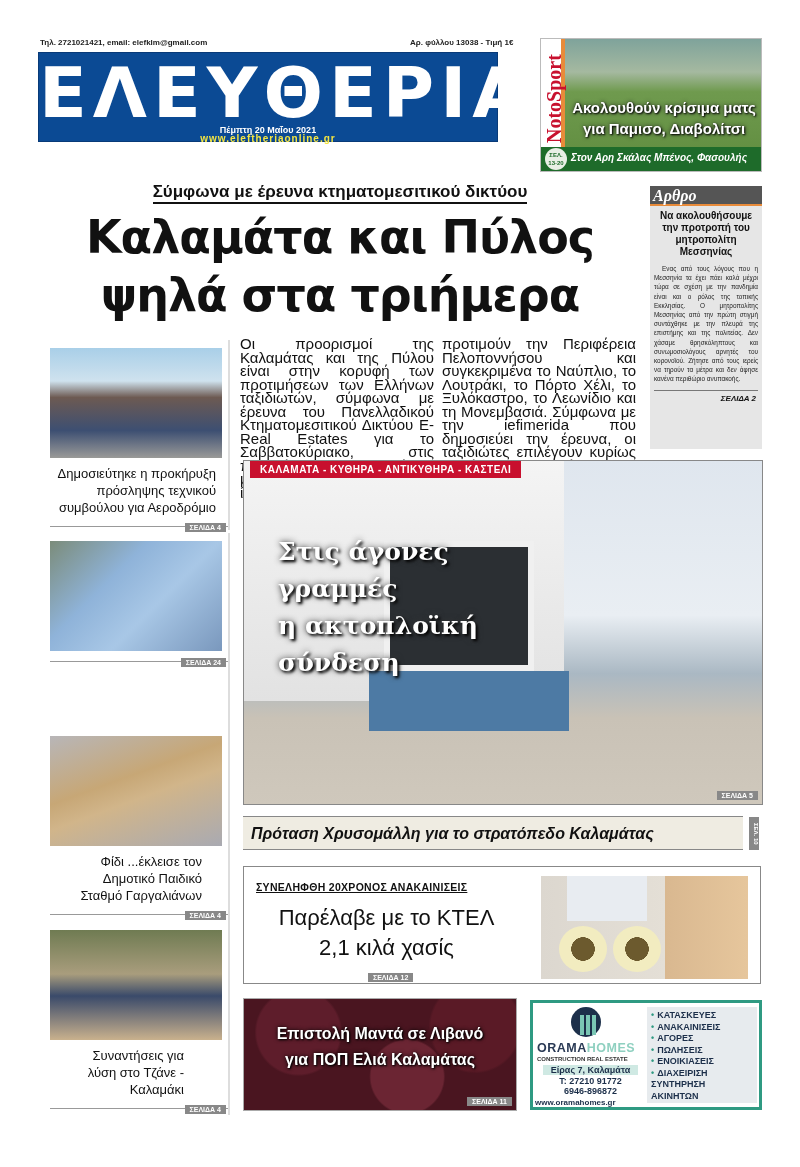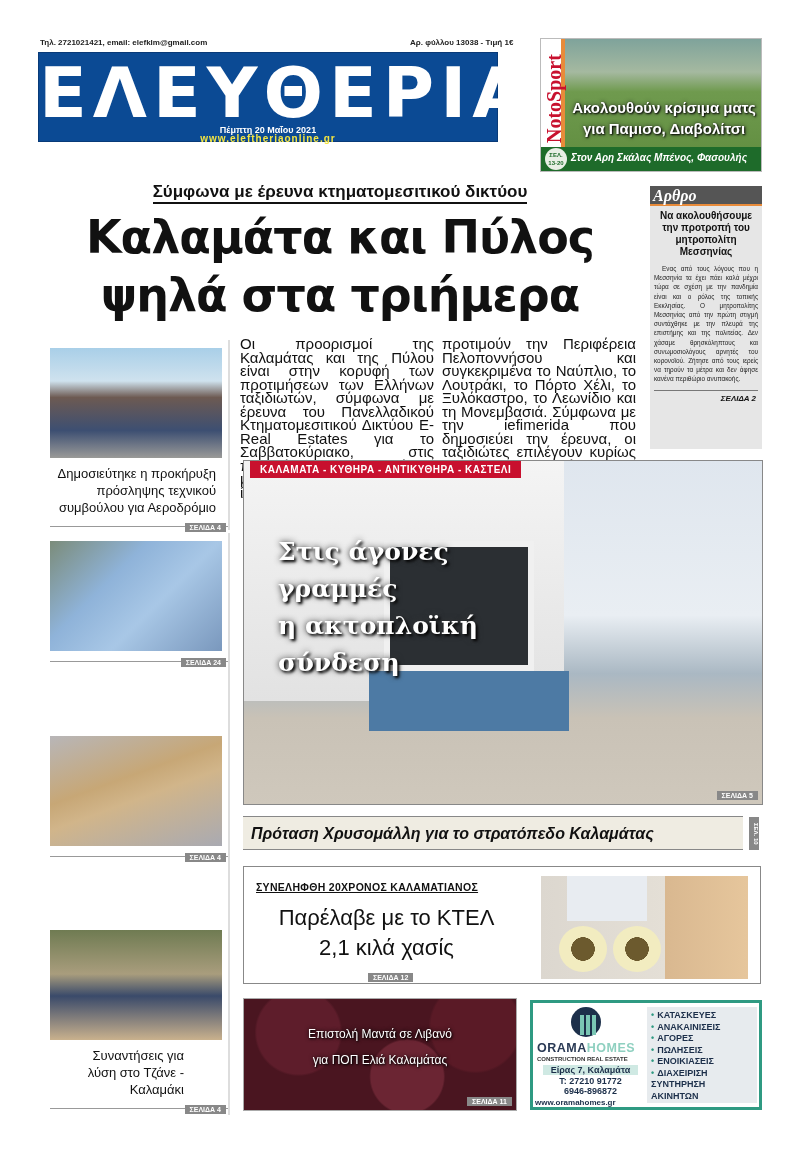--- a/index.html
+++ b/index.html
@@ -53,21 +53,21 @@
   .proposal-tag { left: 749px; top: 817px; width: 10px; height: 33px; background: #888; color: #fff; font-size: 6px; font-weight: bold; writing-mode: vertical-rl; text-align: center; }
   
   .hash { left: 243px; top: 866px; width: 518px; height: 118px; border: 1px solid #888; }
   .hash-kicker { position: absolute; left: 12px; top: 14px; font-size: 10.5px; font-weight: bold; text-decoration: underline; letter-spacing: 0.3px; }
   .hash-title { position: absolute; left: 0; width: 285px; top: 36px; text-align: center; font-size: 22px; line-height: 30px; }
   .hash-page { position: absolute; left: 124px; top: 106px; background: #888; color: #fff; font-size: 7px; font-weight: bold; padding: 1px 5px; }
   .hash-img { position: absolute; left: 297px; top: 9px; width: 207px; height: 103px; background: linear-gradient(90deg, #dcd7cf 0%, #e4dfd6 60%, #d9b890 60%, #e6c69c 100%); }
   .bag { position: absolute; border-radius: 50%; background: radial-gradient(circle, #6c5a2e 0 35%, #f2ecc0 36%); }
   
   .olive { left: 243px; top: 998px; width: 274px; height: 113px; background: radial-gradient(circle at 20% 30%, #5e1d2b 0 18%, transparent 19%), radial-gradient(circle at 60% 70%, #6b2533 0 20%, transparent 21%), radial-gradient(circle at 85% 25%, #5a1a26 0 18%, transparent 19%), #4a1520; border: 1px solid #aaa; }
-  .olive-head { position: absolute; left: 0; right: 0; top: 22px; text-align: center; color: #fff; font-size: 12px; font-weight: normal; line-height: 26px; text-shadow: 1px 1px 2px #000, 0 0 4px #000; }
+  .olive-head { position: absolute; left: 0; right: 0; top: 22px; text-align: center; color: #fff; font-size: 16px; font-weight: bold; line-height: 26px; text-shadow: 1px 1px 2px #000, 0 0 4px #000; }
   .olive-page { position: absolute; right: 4px; bottom: 4px; background: #888; color: #fff; font-size: 7px; font-weight: bold; padding: 1px 5px; }
   
   .ad { left: 530px; top: 1000px; width: 232px; height: 110px; border: 3px solid #2f9a82; background: #fff; }
   .ad-logo { position: absolute; left: 38px; top: 4px; width: 30px; height: 30px; border-radius: 50%; background: #1c2f4a; }
   .ad-logo::after { content: ""; position: absolute; left: 9px; top: 8px; width: 16px; height: 20px; background: repeating-linear-gradient(90deg, #7ac6b4 0 4px, #1c2f4a 4px 6px); }
   .ad-brand { position: absolute; left: 4px; top: 38px; font-size: 12.5px; font-weight: bold; letter-spacing: 0.5px; color: #2a3a55; }
   .ad-brand .homes { color: #8fd0c0; }
   .ad-sub { position: absolute; left: 4px; top: 53px; font-size: 6px; font-weight: bold; color: #333; }
   .ad-addr { position: absolute; left: 10px; top: 62px; width: 95px; background: #cfe9e3; font-size: 9px; text-align: center; color: #1c2f4a; font-weight: bold; }
   .ad-tel { position: absolute; left: 0; top: 73px; width: 115px; text-align: center; font-size: 9px; font-weight: bold; color: #1c2f4a; line-height: 10px; }
@@ -129,20 +129,21 @@
     </div>
 </div>
 <div class="abs brief" style="top:533px;height:195px;">
   <div class="brief-img" style="background:linear-gradient(135deg,#7b8c7a 0%,#8fb3d9 35%,#a8c7e6 60%,#7a98bd 100%);"></div>
   <div class="brief-foot">
       <span class="page-tag">ΣΕΛΙΔΑ 24</span>
     </div>
 </div>
 <div class="abs brief" style="top:728px;height:195px;">
   <div class="brief-img" style="background:linear-gradient(160deg,#b8b6b8 0%,#c7a776 40%,#d1b58a 55%,#a9aab2 100%);"></div>
+  <div class="brief-title" style="padding:0 26px;">Φίδι ...έκλεισε τον Δημοτικό Παιδικό Σταθμό Γαργαλιάνων</div>
   <div class="brief-foot">
       <span class="page-tag">ΣΕΛΙΔΑ 4</span>
     </div>
 </div>
 <div class="abs brief" style="top:922px;height:193px;">
   <div class="brief-img" style="background:linear-gradient(180deg,#6f7b52 0%,#a99d7d 40%,#3a4a6a 60%,#c9b18d 100%);"></div>
   <div class="brief-title" style="padding:0 44px;">Συναντήσεις για λύση στο Τζάνε - Καλαμάκι</div>
   <div class="brief-foot">
       <span class="page-tag">ΣΕΛΙΔΑ 4</span>
     </div>
@@ -159,21 +160,21 @@
     <div>η ακτοπλοϊκή</div>
     <div>σύνδεση</div>
   </div>
   <div class="ferry-page">ΣΕΛΙΔΑ 5</div>
 </div>
 
 <div class="abs proposal">Πρόταση Χρυσομάλλη για το στρατόπεδο Καλαμάτας</div>
 <div class="abs proposal-tag">ΣΕΛ. 10</div>
 
 <div class="abs hash">
-  <div class="hash-kicker">ΣΥΝΕΛΗΦΘΗ 20ΧΡΟΝΟΣ ΚΑΛΑΜΑΤΙΑΝΟΣ</div>
+  <div class="hash-kicker">ΣΥΝΕΛΗΦΘΗ 20ΧΡΟΝΟΣ ΑΝΑΚΑΙΝΙΣΕΙΣ</div>
   <div class="hash-title">
     <div>Παρέλαβε με το ΚΤΕΛ</div>
     <div>2,1 κιλά χασίς</div>
   </div>
   <div class="hash-page">ΣΕΛΙΔΑ 12</div>
   <div class="hash-img">
     <div class="bag" style="left:18px;top:50px;width:48px;height:46px;"></div>
     <div class="bag" style="left:72px;top:50px;width:48px;height:46px;"></div>
     <div style="position:absolute;left:26px;top:0;width:80px;height:45px;background:#e8ecf1;"></div>
   </div>

